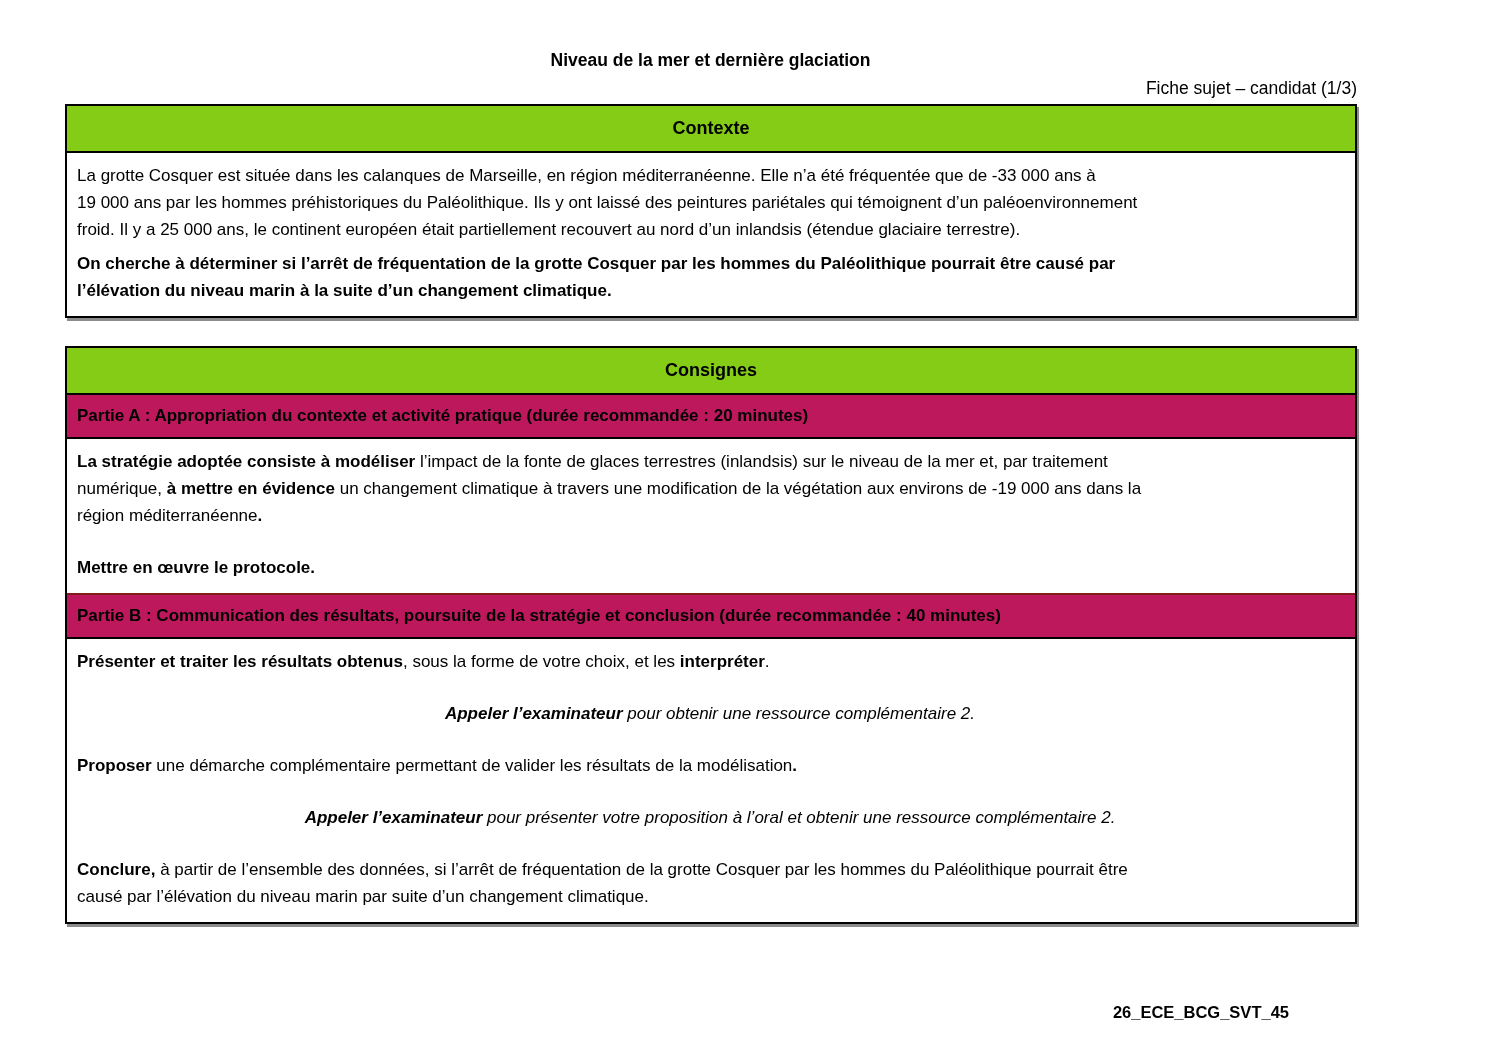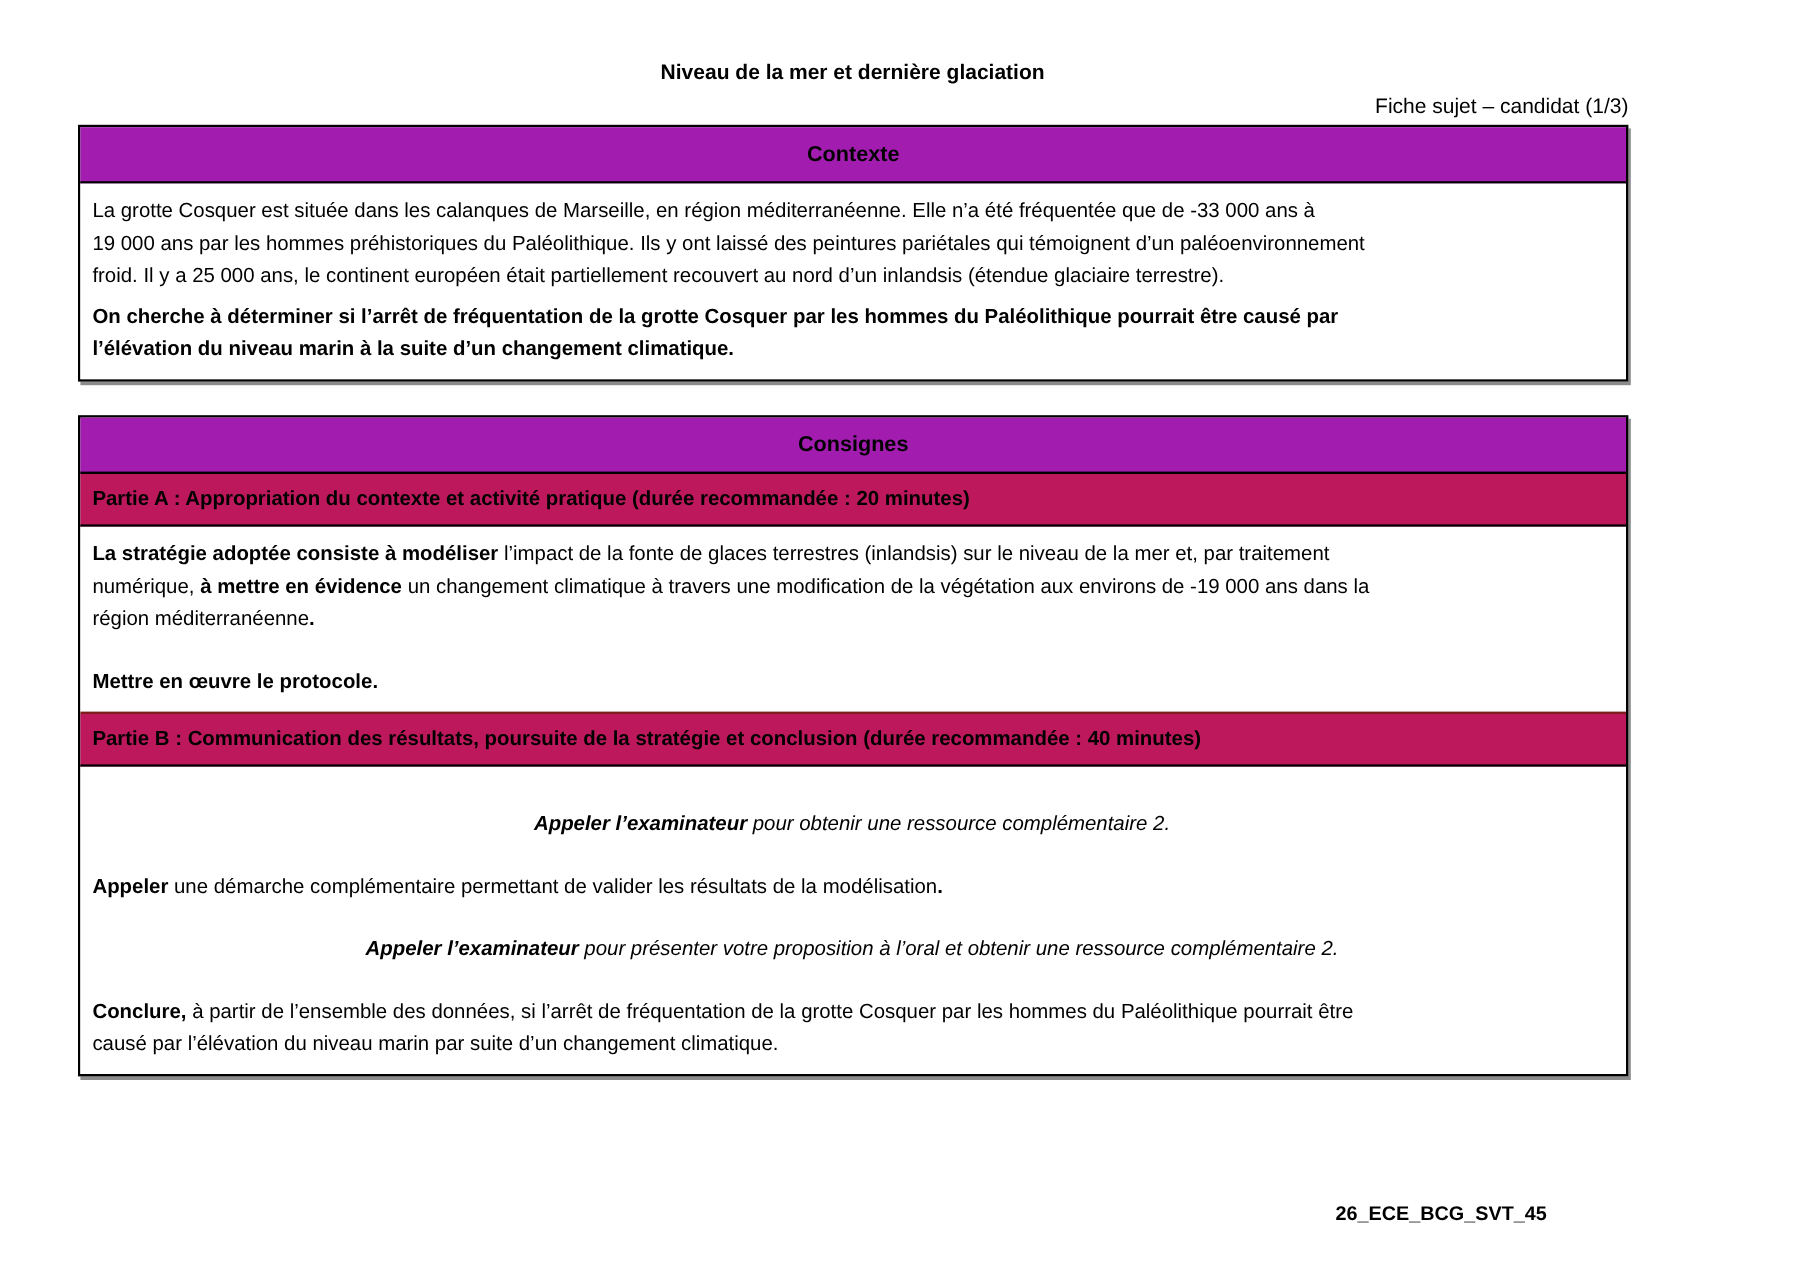--- a/index.html
+++ b/index.html
@@ -25,21 +25,21 @@
     font-size: 17.5px;
   }
   .box {
     margin: 0 64px 0 65px;
     border: 2px solid #000000;
     box-shadow: 2px 3px 0 #8c8c8c;
     background: #ffffff;
   }
   .box + .box { margin-top: 28px; }
   .box-header {
-    background: #a21caf;
+    background: #84cc16;
     border-bottom: 2px solid #000000;
     text-align: center;
     font-weight: bold;
     font-size: 18px;
     padding: 12px 0;
   }
   .partie-row {
     background: #be185d;
     border-bottom: 2px solid #000000;
     font-weight: bold;
@@ -96,22 +96,23 @@
     <div class="box-body has-divider">
       <div class="para"><span class="b">La stratégie adoptée consiste à modéliser</span><span> l’impact de la fonte de glaces terrestres (inlandsis) sur le niveau de la mer et, par traitement
 numérique, </span><span class="b">à mettre en évidence</span><span> un changement climatique à travers une modification de la végétation aux environs de -19 000 ans dans la
 région méditerranéenne</span><span class="b">.</span></div>
       <div class="para bold spaced">Mettre en œuvre le protocole.</div>
     </div>
 
     <div class="partie-row">Partie B : Communication des résultats, poursuite de la stratégie et conclusion (durée recommandée : 40 minutes)</div>
 
     <div class="box-body">
+      <div class="para"><span class="b">Présenter et traiter les résultats obtenus</span><span>, sous la forme de votre choix, et les </span><span class="b">interpréter</span><span>.</span></div>
       <div class="para centered spaced"><span class="b i">Appeler l’examinateur</span><span class="i"> pour obtenir une ressource complémentaire 2.</span></div>
-      <div class="para spaced"><span class="b">Appeler</span><span> une démarche complémentaire permettant de valider les résultats de la modélisation</span><span class="b">.</span></div>
+      <div class="para spaced"><span class="b">Proposer</span><span> une démarche complémentaire permettant de valider les résultats de la modélisation</span><span class="b">.</span></div>
       <div class="para centered spaced"><span class="b i">Appeler l’examinateur</span><span class="i"> pour présenter votre proposition à l’oral et obtenir une ressource complémentaire 2.</span></div>
       <div class="para spaced"><span class="b">Conclure,</span><span> à partir de l’ensemble des données, si l’arrêt de fréquentation de la grotte Cosquer par les hommes du Paléolithique pourrait être
 causé par l’élévation du niveau marin par suite d’un changement climatique.</span></div>
     </div>
   </div>
 
   <div class="doc-footer">26_ECE_BCG_SVT_45</div>
 
 </div>
 

